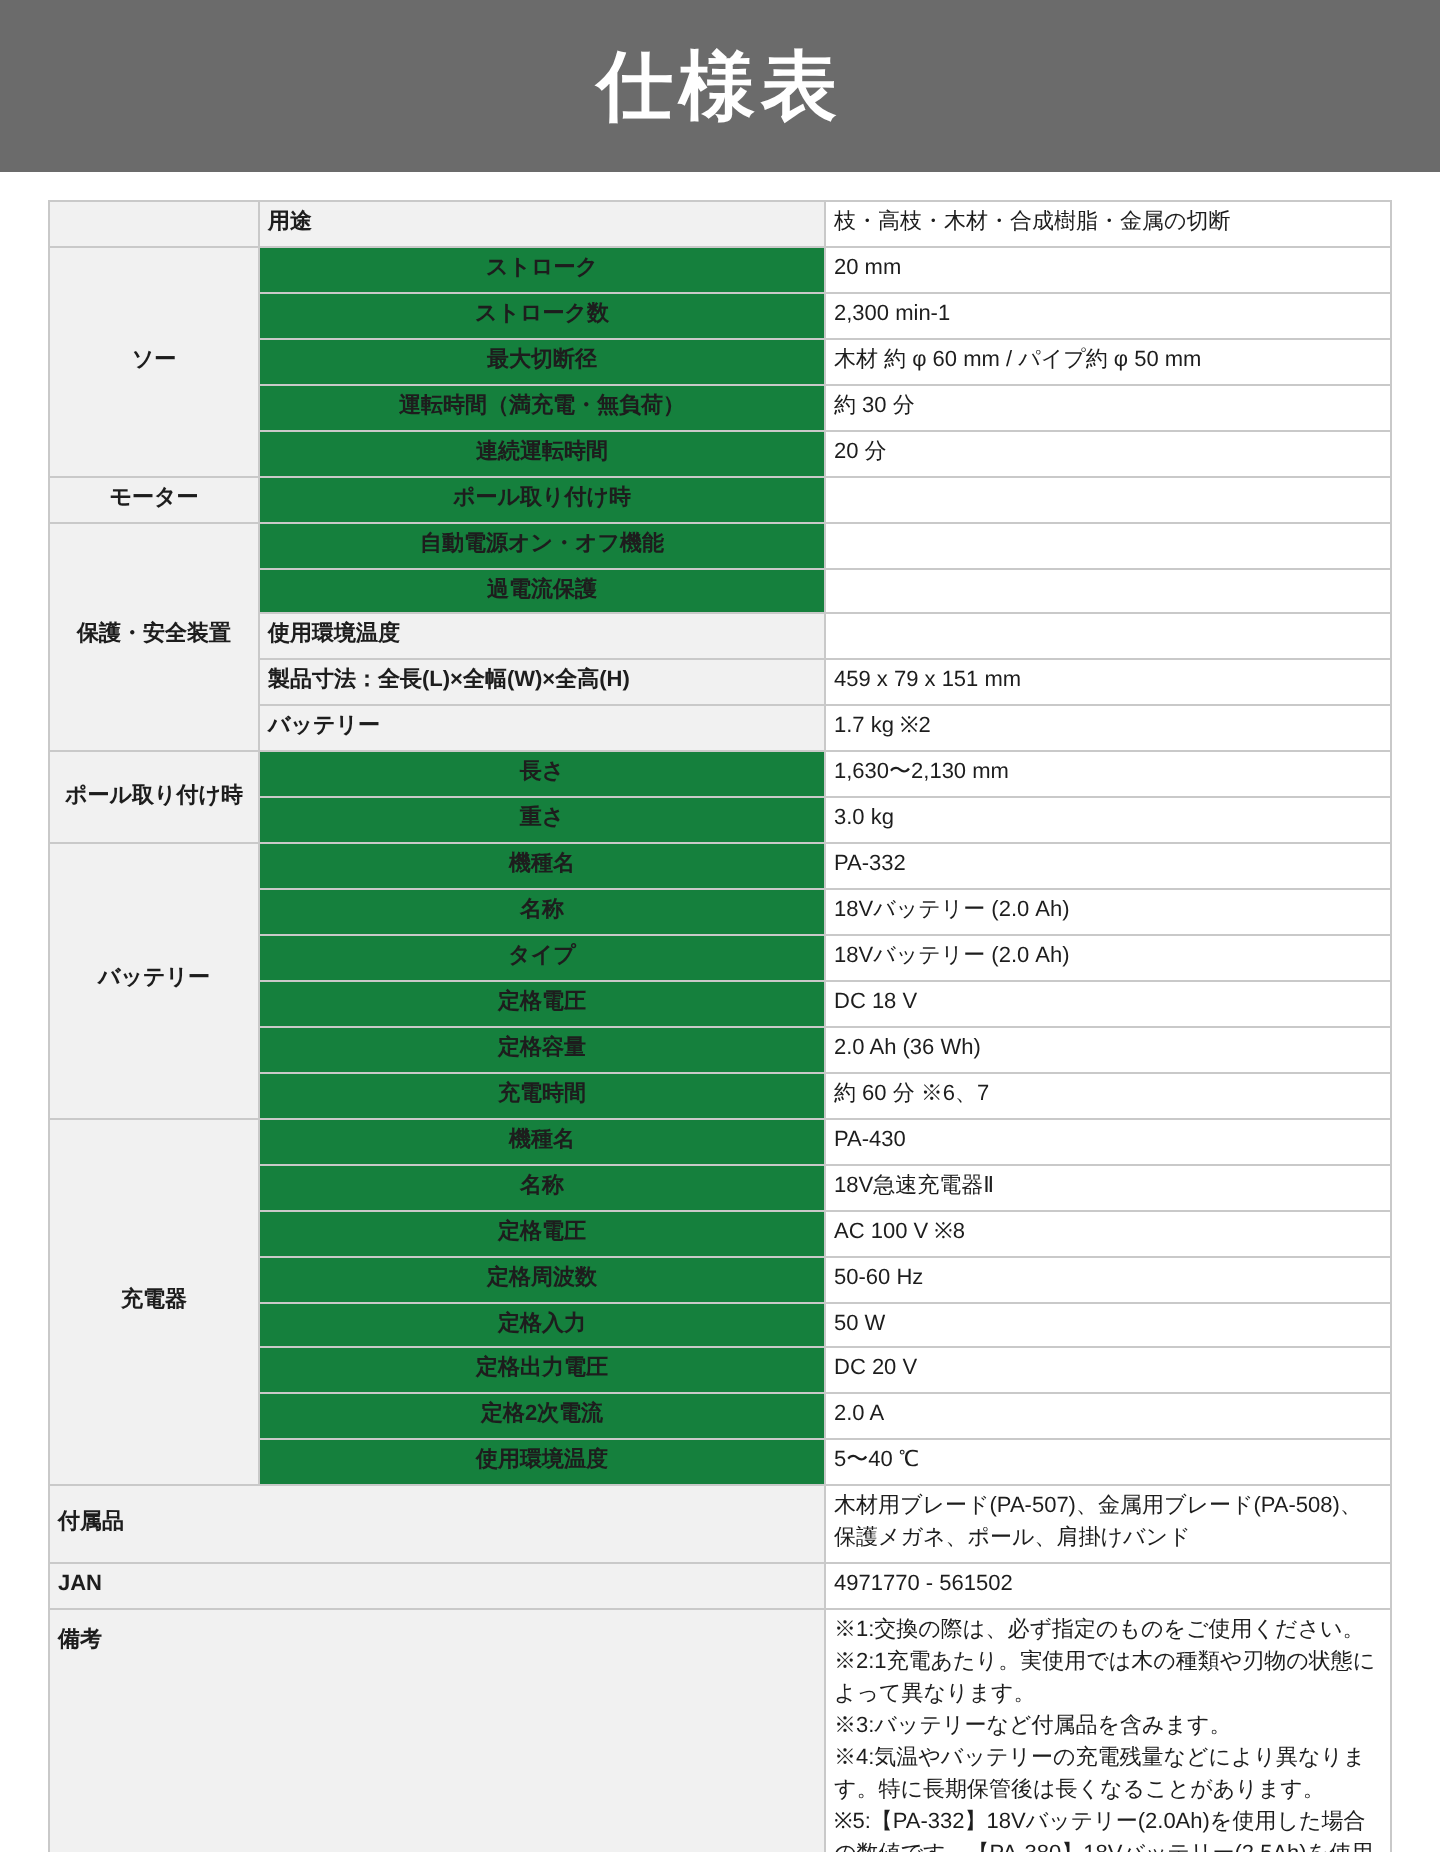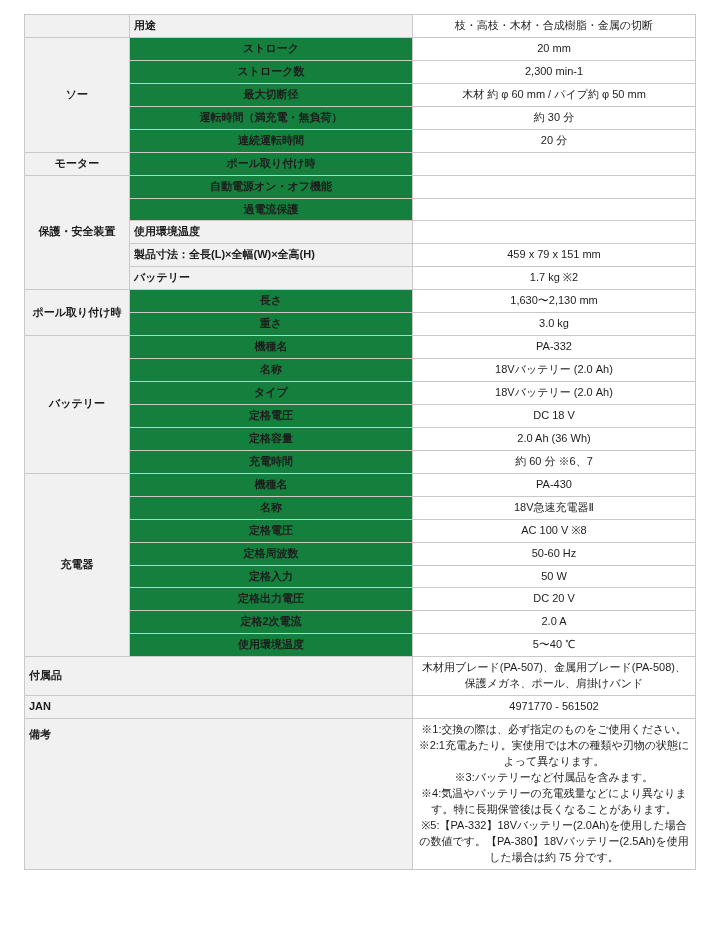--- a/index.html
+++ b/index.html
@@ -64,21 +64,21 @@
     background: #15803d;
     font-weight: bold;
     font-size: 11px;
   }
   td.item-wide {
     background: #f1f1f1;
     font-weight: bold;
     font-size: 11px;
   }
   td.val {
-    text-align: center;
+    text-align: left;
     background: #ffffff;
     font-size: 11px;
   }
   td.blank {
     background: #ffffff;
   }
   .note-list {
     font-size: 10.5px;
     line-height: 1.65;
     text-align: center;
@@ -90,20 +90,23 @@
     text-align: center;
     font-size: 11px;
     line-height: 1.6;
   }
 </style>
 </head>
 <body>
 
 <div class="page">
 
+  <div class="header">
+    <div class="header-title">仕様表</div>
+  </div>
 
   <div class="body-area">
     <table class="spec">
       <tbody id="tbody">
           <tr>
             <td class="cat" rowspan="1"></td>
             <td class="item-wide" colspan="1">用途</td>
             <td class="val">枝・高枝・木材・合成樹脂・金属の切断</td>
           </tr>
           <tr>

